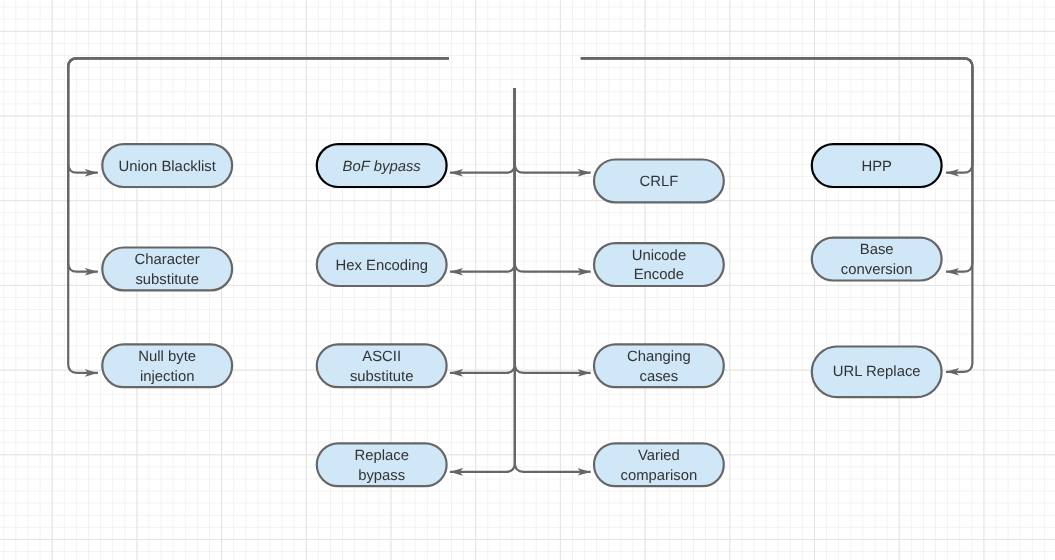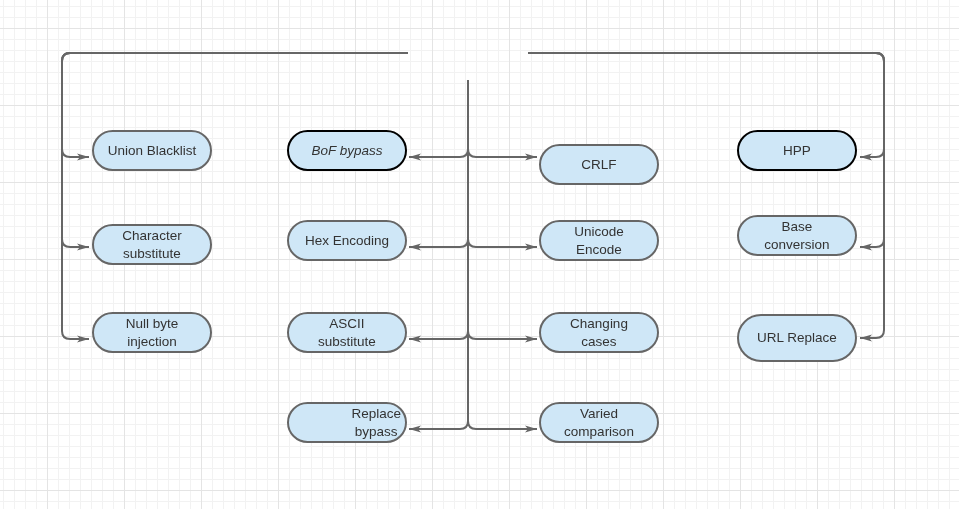--- a/index.html
+++ b/index.html
@@ -89,21 +89,21 @@
   <div class="node emph" style="left:287px;top:130px;font-style:italic;">
     <span class="node-label">BoF bypass</span>
   </div>
   <div class="node" style="left:287px;top:220px;">
     <span class="node-label">Hex Encoding</span>
   </div>
   <div class="node" style="left:287px;top:312px;">
     <span class="node-label">ASCII
 substitute</span>
   </div>
-  <div class="node" style="left:287px;top:402px;justify-content:flex-end;">
+  <div class="node" style="left:287px;top:402px;">
     <span class="node-label">Replace
 bypass</span>
   </div>
 
   <div class="node" style="left:539px;top:144px;">
     <span class="node-label">CRLF</span>
   </div>
   <div class="node" style="left:539px;top:220px;">
     <span class="node-label">Unicode
 Encode</span>

